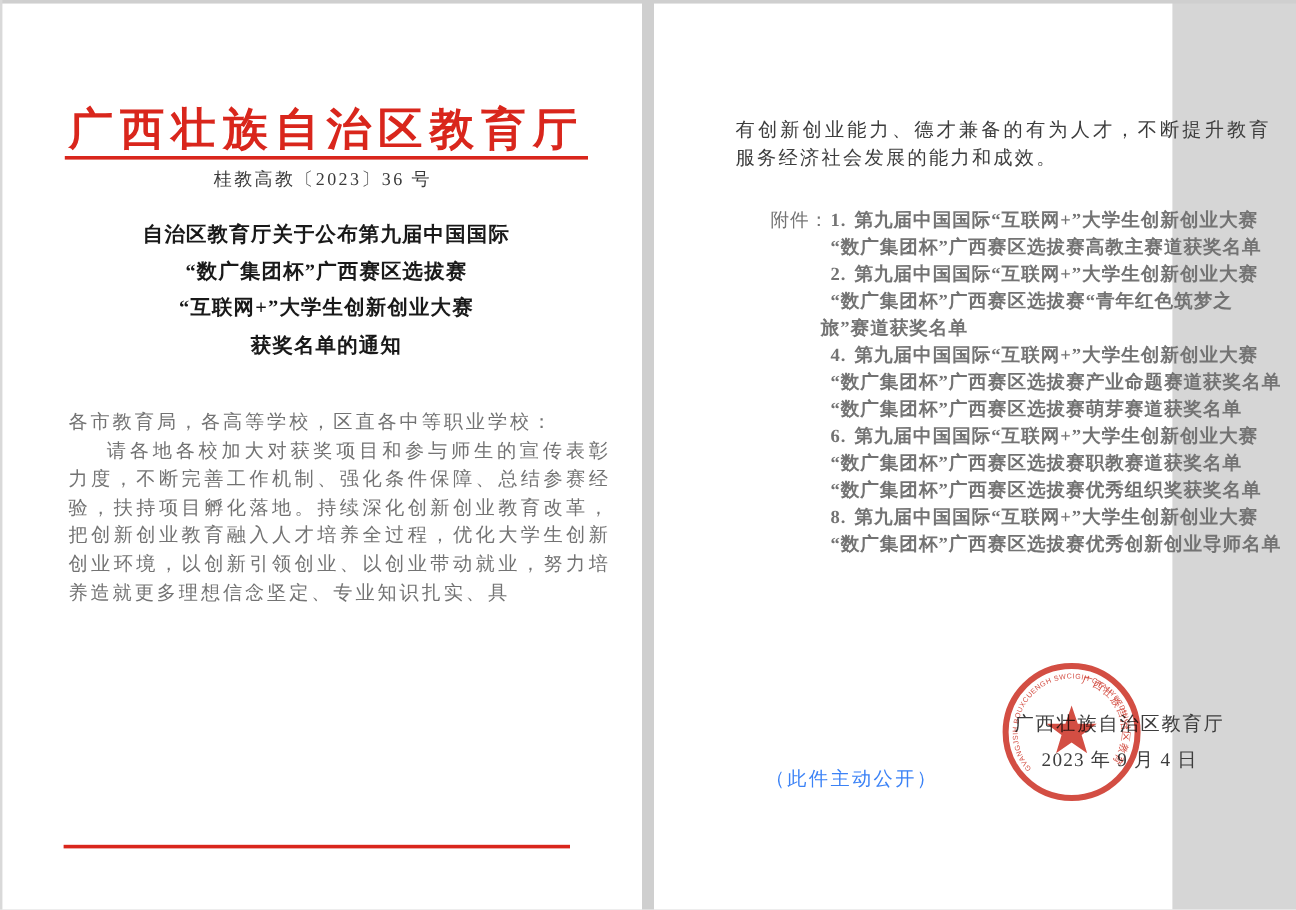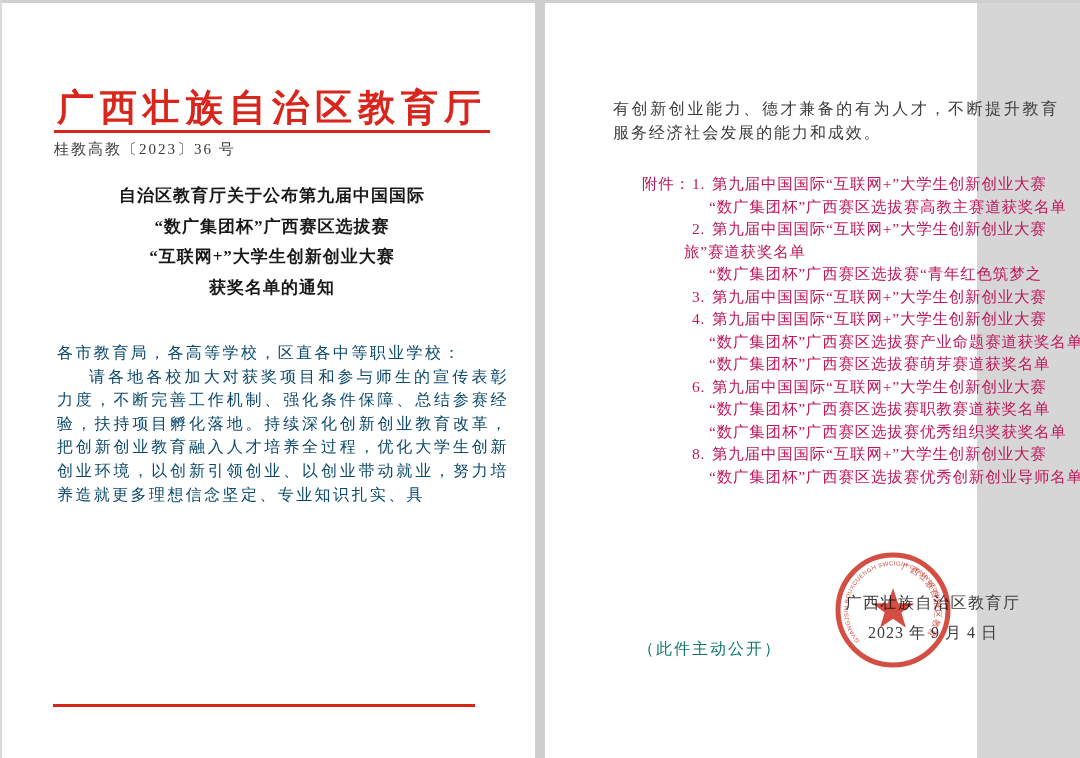--- a/index.html
+++ b/index.html
@@ -15,59 +15,59 @@
 
   
   .agency-header {
     position:absolute; left:50px; top:80px; width:440px;
     text-align:center; color:#d9261c; font-weight:bold;
     font-size:37px; letter-spacing:6px; white-space:nowrap;
   }
   .red-rule-top { position:absolute; left:52px; top:127px; width:436px; height:3px; background:#d9261c; }
   .doc-number {
     position:absolute; left:52px; top:137px; width:430px;
-    text-align:left; font-size:15px; color:#3a3a3a; letter-spacing:2px;
+    text-align:center; font-size:15px; color:#3a3a3a; letter-spacing:2px;
   }
   .doc-title {
     position:absolute; left:40px; top:178px; width:460px;
     text-align:center; font-weight:bold; color:#191919;
     font-size:17px; line-height:30.5px; letter-spacing:1px;
   }
   .body-text {
     position:absolute; left:55px; top:338px; width:452px;
     font-size:16px; line-height:23.6px; letter-spacing:2.4px;
-    color:#0c4a6e; text-align:justify;
+    color:#737373; text-align:justify;
   }
   .body-text p { text-indent:2em; }
   .red-rule-bottom { position:absolute; left:51px; top:701px; width:422px; height:3px; background:#d9261c; }
 
   
   .cont-text {
     position:absolute; left:68px; top:94px; width:446px;
     font-size:16px; line-height:24px; letter-spacing:1.9px;
     color:#3d3d3d; text-align:justify;
   }
   .attachments {
     position:absolute; left:97px; top:170px; width:430px;
-    font-size:15.5px; line-height:22.5px; letter-spacing:0.8px; color:#be185d;
+    font-size:15.5px; line-height:22.5px; letter-spacing:0.8px; color:#737373;
   }
   .att-label { position:absolute; left:0; top:0; }
   .att-list { margin-left:50px; }
-  .att-line { white-space:nowrap; }
+  .att-line { white-space:nowrap;font-weight:bold; }
   .att-num { display:inline-block; width:20px; }
-  .att-line.cont { margin-left:17px; }
+  .att-line.cont { }
   .att-line.cont3 { margin-left:-8px; }
   .signature {
     position:absolute; left:283px; top:590px; width:210px;
     text-align:center; font-size:16px; color:#3d3d3d; letter-spacing:1.5px;
   }
   .signature .sig-date { margin-top:9px; letter-spacing:1px; }
   .public-note {
     position:absolute; left:93px; top:636px;
-    font-size:16px; color:#0f766e; letter-spacing:2px;
+    font-size:16px; color:#3b82f6; letter-spacing:2px;
   }
   .seal {
     position:absolute; left:276px; top:535px; width:144px; height:144px;
     opacity:0.88; mix-blend-mode:multiply; pointer-events:none;
   }
 </style>
 </head>
 <body>
 
 <div class="stage">
@@ -100,25 +100,24 @@
 
     <div class="attachments">
       <span class="att-label">附件：</span>
       <div class="att-list">
         <div class="att-item">
           <div class="att-line"><span class="att-num">1.</span><span>第九届中国国际“互联网+”大学生创新创业大赛</span></div>
           <div class="att-line cont">“数广集团杯”广西赛区选拔赛高教主赛道获奖名单</div>
         </div>
         <div class="att-item">
           <div class="att-line"><span class="att-num">2.</span><span>第九届中国国际“互联网+”大学生创新创业大赛</span></div>
+          <div class="att-line cont">“数广集团杯”广西赛区选拔赛“青年红色筑梦之</div>
           <div class="att-line cont3">旅”赛道获奖名单</div>
-          <div class="att-line cont">“数广集团杯”广西赛区选拔赛“青年红色筑梦之</div>
         </div>
         <div class="att-item">
-          <div class="att-line"><span class="att-num">3.</span><span>第九届中国国际“互联网+”大学生创新创业大赛</span></div>
         </div>
         <div class="att-item">
           <div class="att-line"><span class="att-num">4.</span><span>第九届中国国际“互联网+”大学生创新创业大赛</span></div>
           <div class="att-line cont">“数广集团杯”广西赛区选拔赛产业命题赛道获奖名单</div>
         </div>
         <div class="att-item">
           <div class="att-line cont">“数广集团杯”广西赛区选拔赛萌芽赛道获奖名单</div>
         </div>
         <div class="att-item">
           <div class="att-line"><span class="att-num">6.</span><span>第九届中国国际“互联网+”大学生创新创业大赛</span></div>

